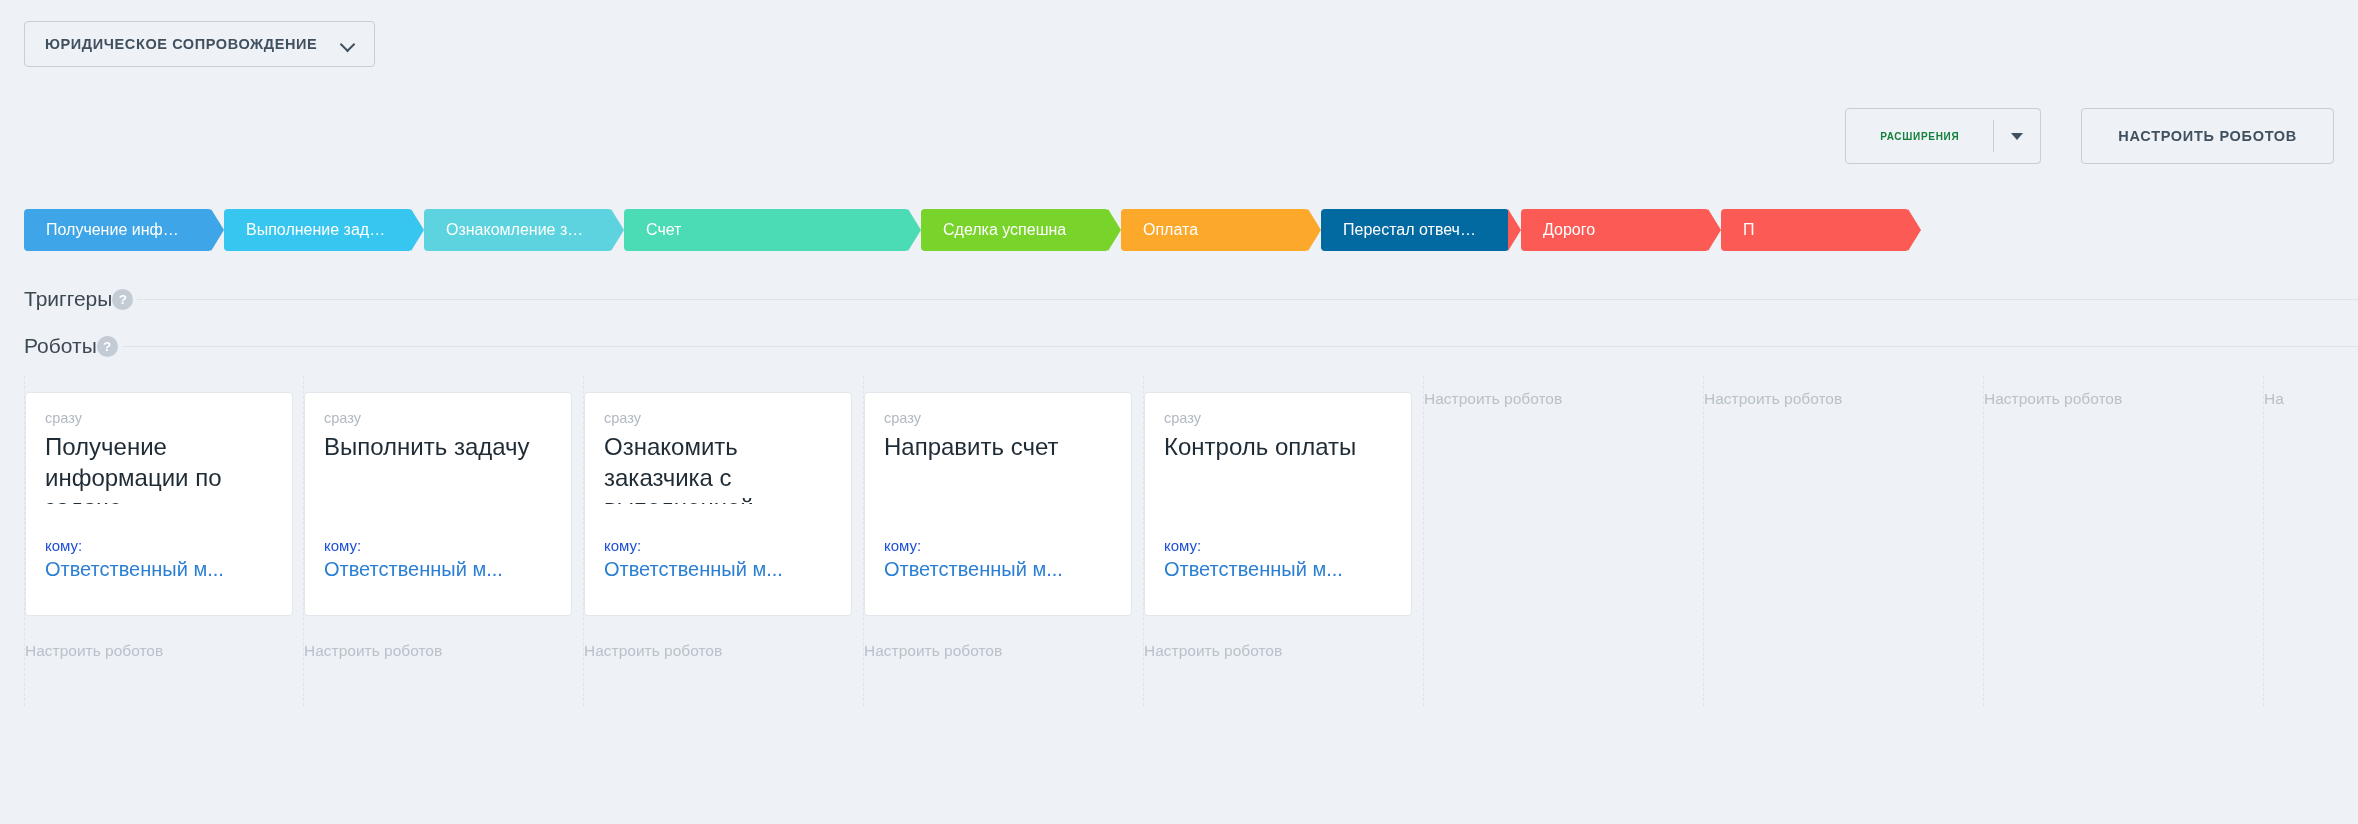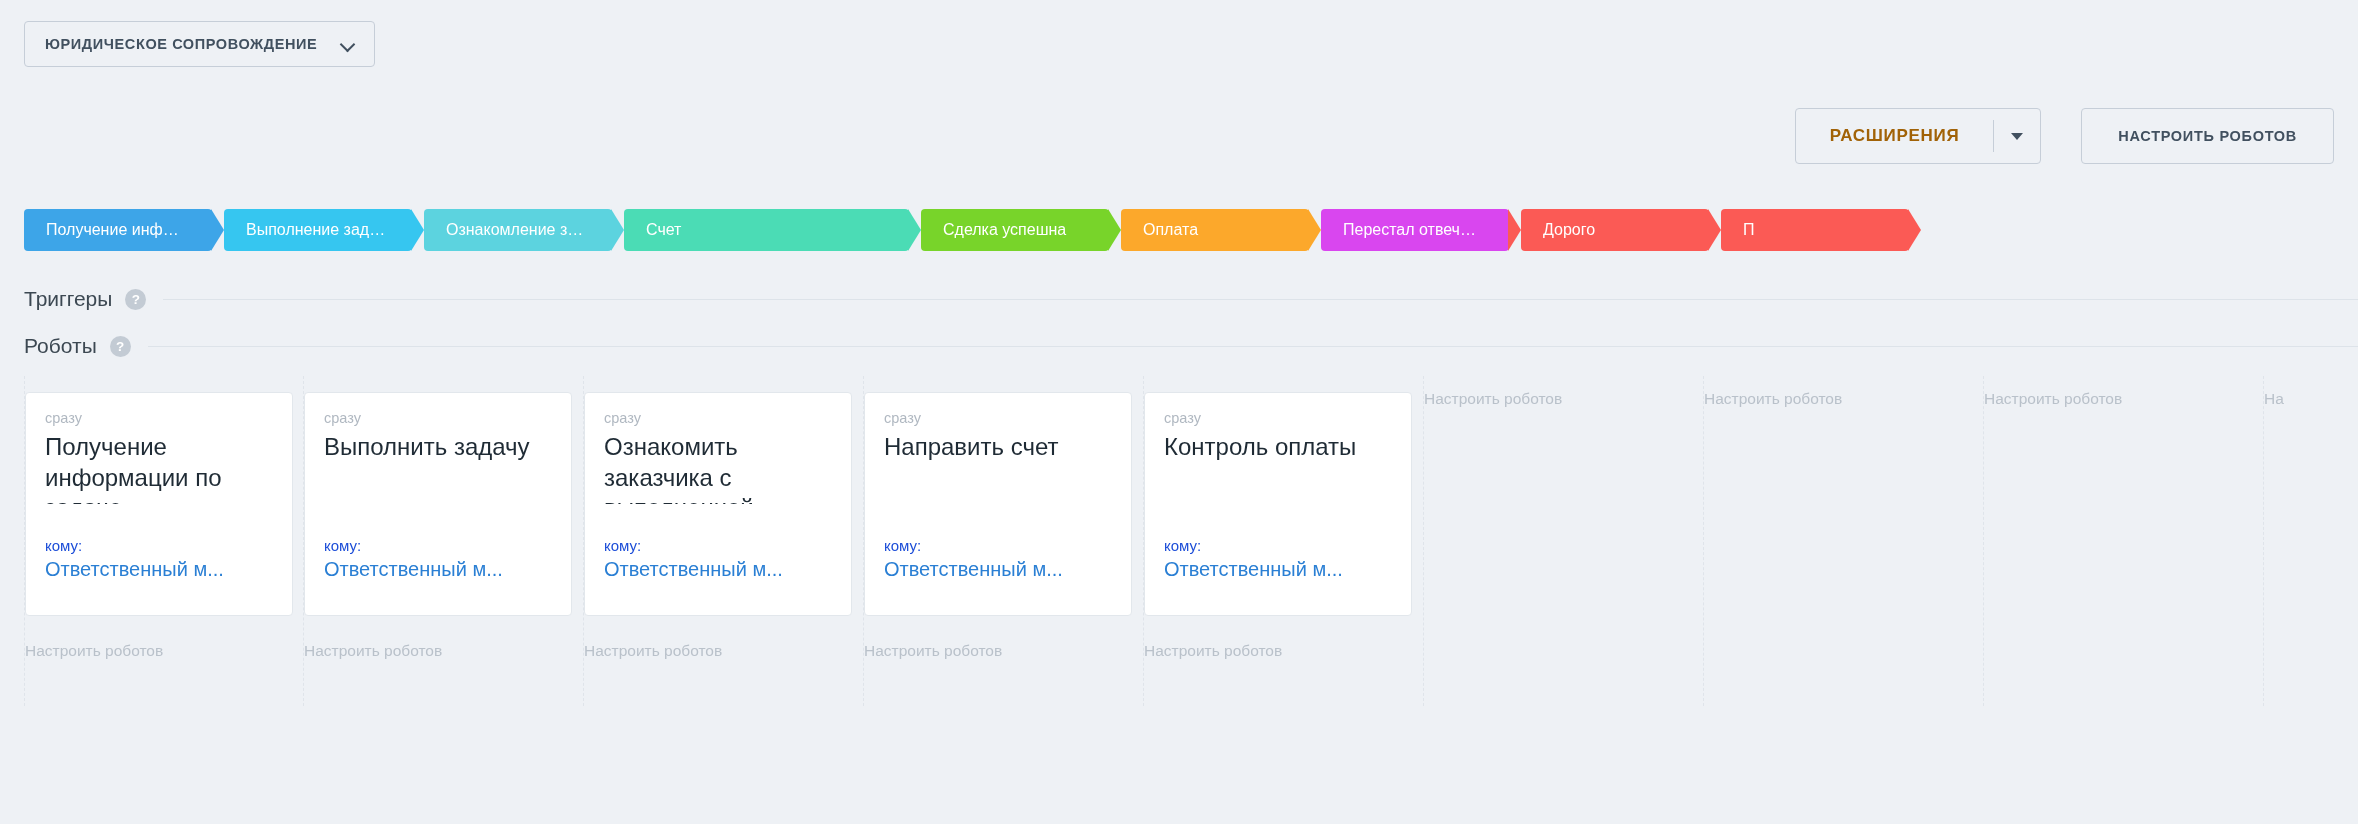--- a/index.html
+++ b/index.html
@@ -77,24 +77,24 @@
     border: 1px solid #c6ced8;
     border-radius: 4px;
     background: #eef1f5;
     cursor: pointer;
     user-select: none;
   }
   .btn-split .main {
     display: flex;
     align-items: center;
     padding: 0 34px;
-    font-size: 17px;
+    font-size: 10px;
     font-weight: bold;
     letter-spacing: 0.7px;
-    color: #a16207;
+    color: #15803d;
     white-space: nowrap;
   }
   .btn-split .divider {
     width: 1px;
     background: #c6ced8;
     margin: 11px 0;
   }
   .btn-split .caret-zone {
     display: flex;
     align-items: center;
@@ -167,21 +167,20 @@
     border-left: 13px solid currentColor;
   }
 
   
   .section-head {
     position: absolute;
     left: 24px;
     right: 0;
     display: flex;
     align-items: center;
-    gap: 13px;
   }
   #triggers-head { top: 287px; }
   #robots-head   { top: 334px; }
 
   .section-head .title {
     font-size: 21px;
     color: #3c4852;
     white-space: nowrap;
   }
   .help-icon {
@@ -318,21 +317,21 @@
     </div>
     <div class="stage" style="background: rgb(75, 220, 181); color: rgb(75, 220, 181); width: 285px;">
       <span class="stage-label">Счет</span>
     </div>
     <div class="stage" style="background: rgb(120, 212, 42); color: rgb(120, 212, 42); width: 188px;">
       <span class="stage-label">Сделка успешна</span>
     </div>
     <div class="stage" style="background: rgb(252, 168, 43); color: rgb(252, 168, 43); width: 188px;">
       <span class="stage-label">Оплата</span>
     </div>
-    <div class="stage" style="background: #d946ef; color: rgb(251, 90, 85); width: 188px;">
+    <div class="stage" style="background: #0369a1; color: rgb(251, 90, 85); width: 188px;">
       <span class="stage-label">Перестал отвечать н...</span>
     </div>
     <div class="stage" style="background: rgb(251, 90, 85); color: rgb(251, 90, 85); width: 188px;">
       <span class="stage-label">Дорого</span>
     </div>
     <div class="stage" style="background: rgb(251, 90, 85); color: rgb(251, 90, 85); width: 188px;">
       <span class="stage-label">П</span>
     </div>
   </div>
 

